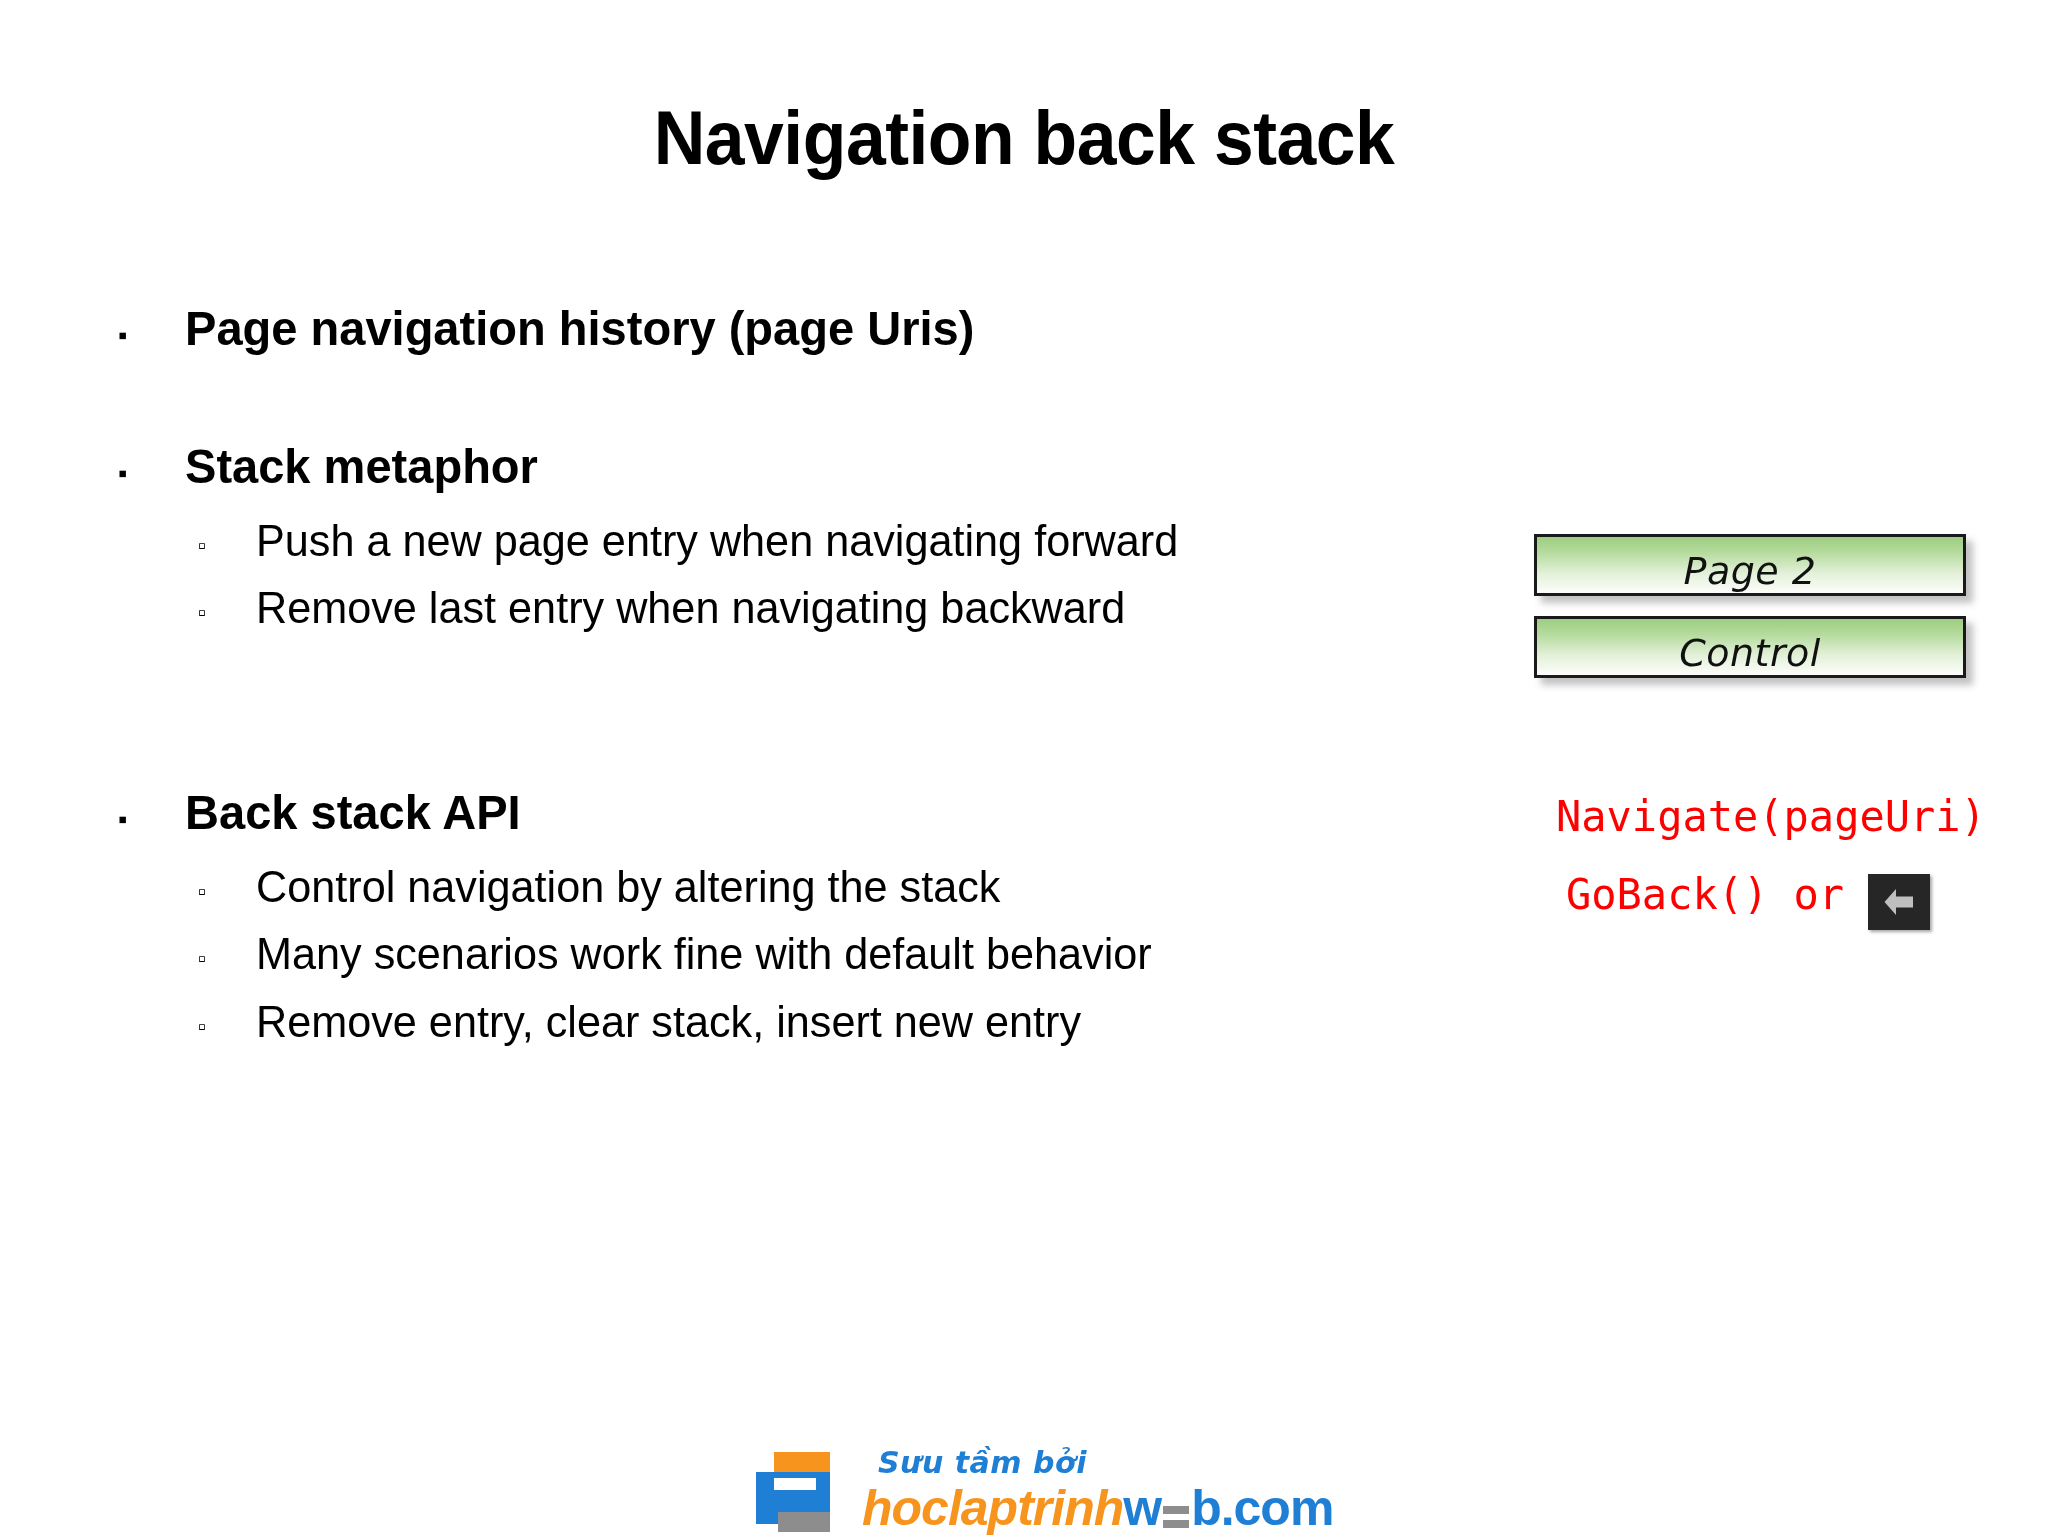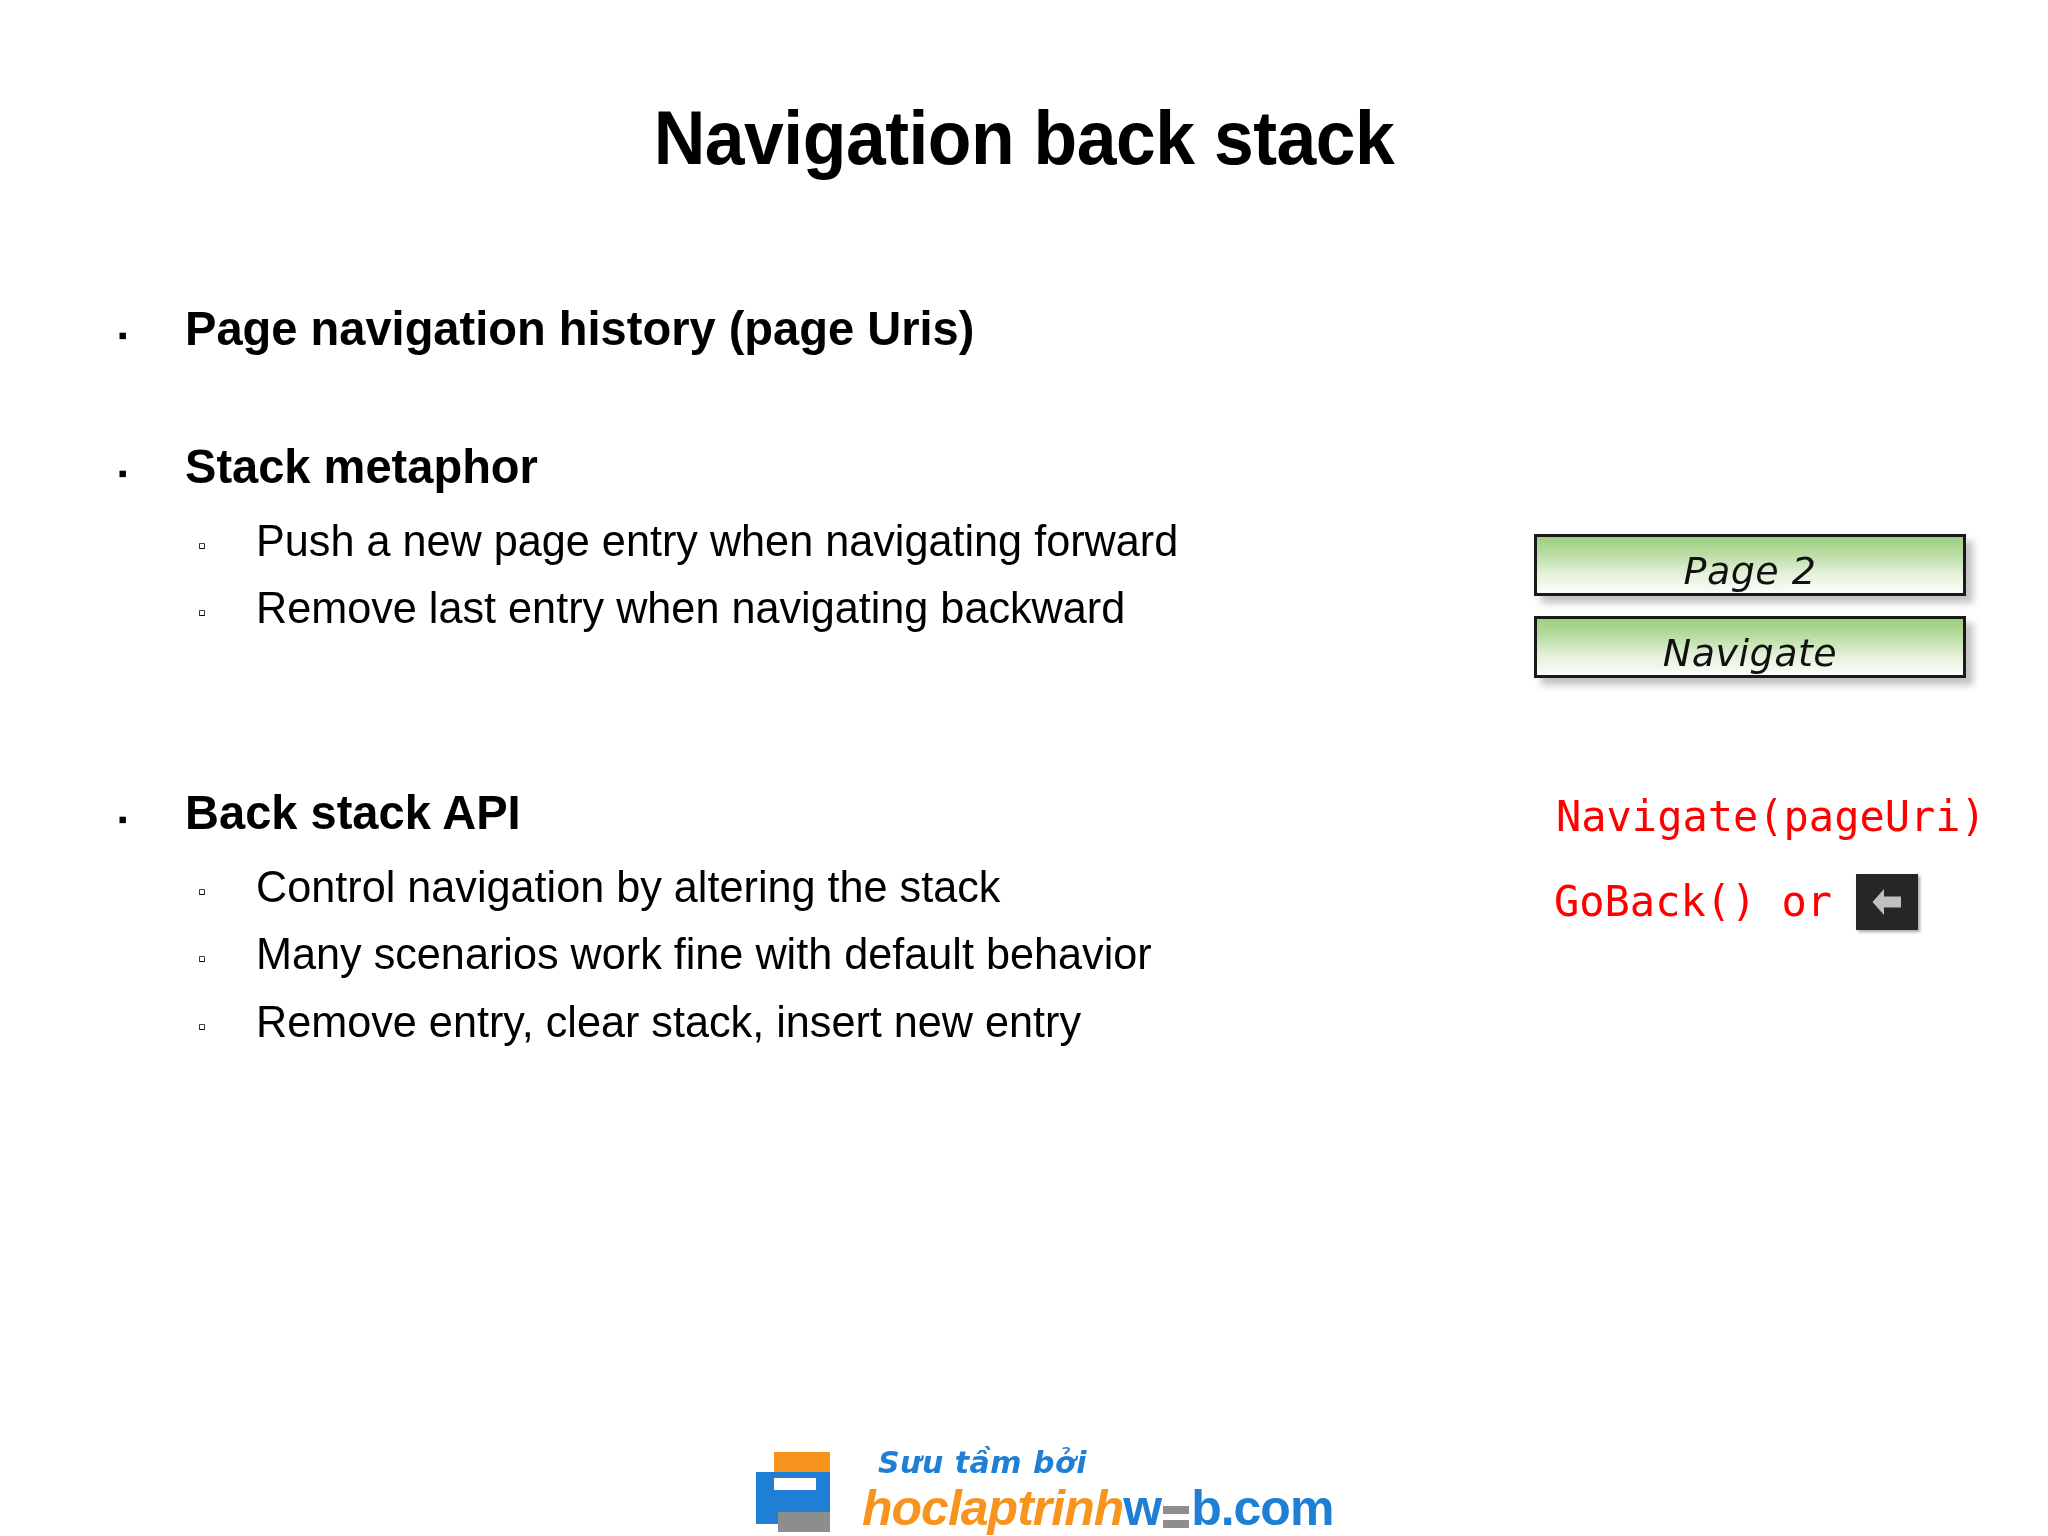--- a/index.html
+++ b/index.html
@@ -141,23 +141,22 @@
   }
   .code-line {
     font-size: 42px;
     line-height: 1.0;
     letter-spacing: 0px;
     white-space: nowrap;
   }
   .code-line.first { margin-left: 22px; }
   .code-line.second {
     margin-top: 36px;
-    margin-left: 20px;
-    display: flex;
-    align-items: center;
+    margin-left: 32px;
+    display: flex;
   }
   .back-btn {
     display: inline-flex;
     align-items: center;
     justify-content: center;
     width: 62px;
     height: 56px;
     margin-left: 24px;
     background: #262626;
     box-shadow: 2px 2px 3px rgba(0,0,0,0.35);
@@ -320,21 +319,21 @@
       <span class="btext">Remove entry, clear stack, insert new entry</span>
     </div>
 
   </div>
 
   <div class="stack-area">
     <div class="page-box">
       <span>Page 2</span>
     </div>
     <div class="page-box">
-      <span>Navigate</span>
+      <span>Control</span>
     </div>
   </div>
 
   <div class="code-area">
     <div class="code-line first">Navigate(pageUri)</div>
     <div class="code-line second">
       <span>GoBack() or</span>
       <span class="back-btn">
         <svg width="40" height="34" viewBox="0 0 40 34">
           <path d="M17 4 L5.5 17 L17 30 L17 22.5 L34 22.5 L34 11.5 L17 11.5 Z" fill="#BFBFBF"></path>

